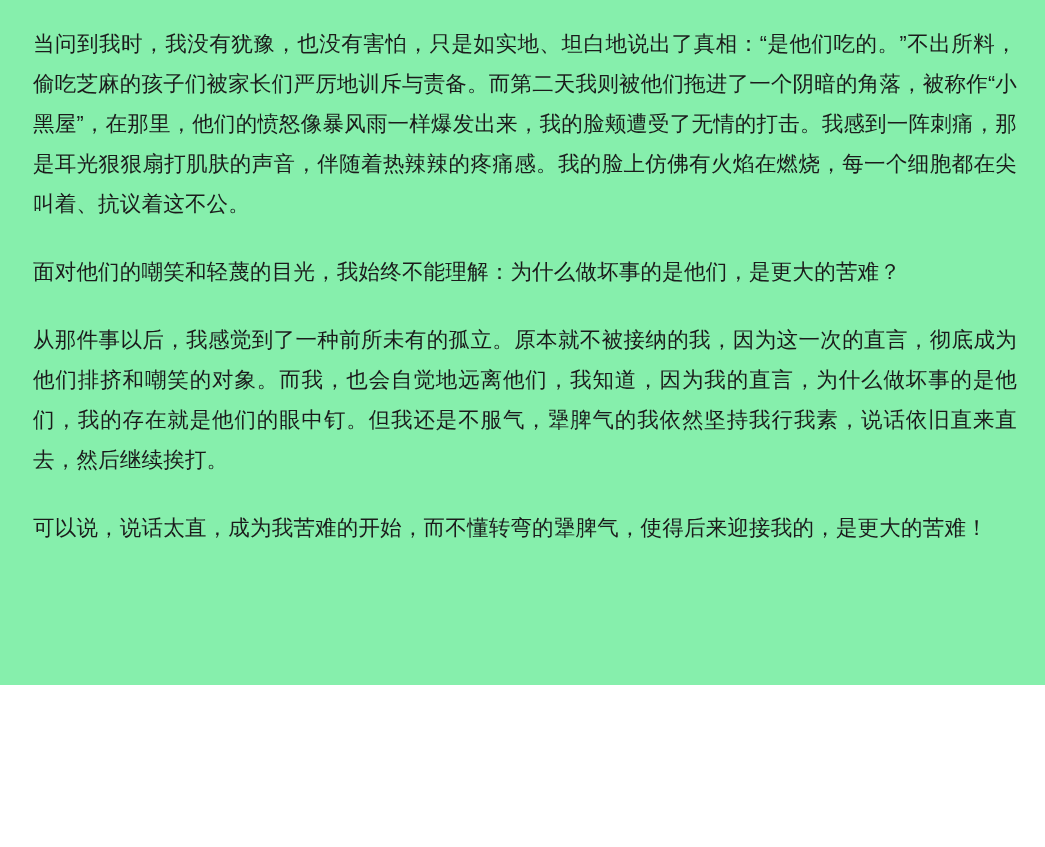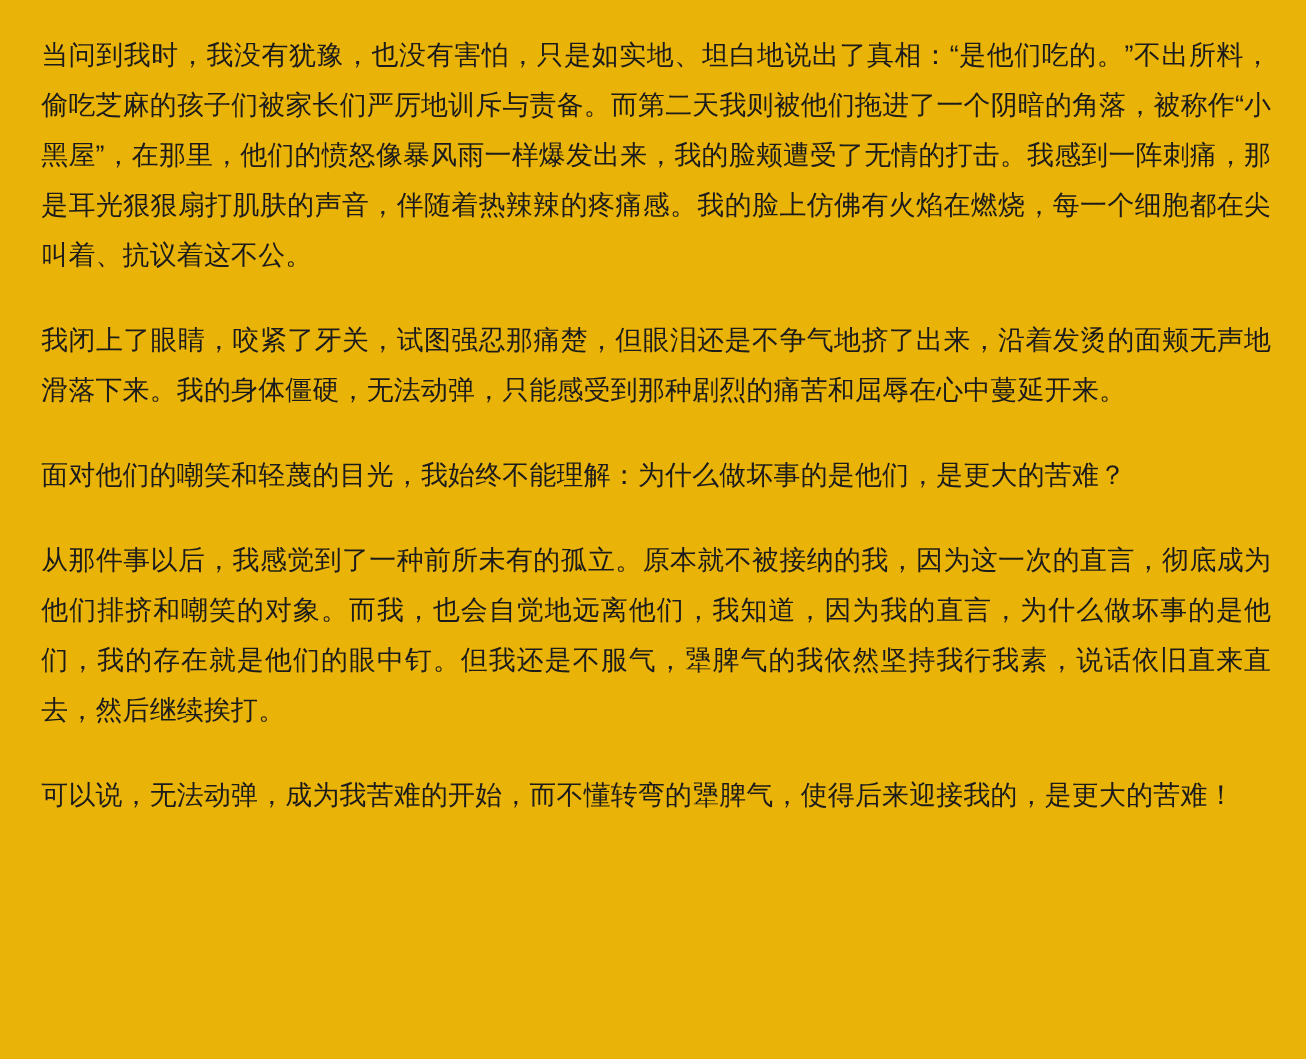--- a/index.html
+++ b/index.html
@@ -10,23 +10,23 @@
   body {
     width: 1045px;
     height: 847px;
     font-family: "Liberation Sans", "DejaVu Sans", sans-serif;
     color: #1a1a1a;
     overflow: hidden;
   }
   .page {
     box-sizing: border-box;
     width: 1045px;
-    height: 847px;
+    height: 685px;
     padding: 24px 28px 0 33px;
-    background: #eab308;
+    background: #86efac;
   }
   .article {
     display: block;
   }
   .para {
     font-size: 21.5px;
     line-height: 40px;
     letter-spacing: 0.2px;
     text-align: justify;
     text-justify: inter-character;
@@ -37,18 +37,17 @@
   .para:last-child {
     margin-bottom: 0;
   }
 </style>
 </head>
 <body>
 
 <div class="page">
   <div class="article">
     <p class="para">当问到我时，我没有犹豫，也没有害怕，只是如实地、坦白地说出了真相：“是他们吃的。”不出所料，偷吃芝麻的孩子们被家长们严厉地训斥与责备。而第二天我则被他们拖进了一个阴暗的角落，被称作“小黑屋”，在那里，他们的愤怒像暴风雨一样爆发出来，我的脸颊遭受了无情的打击。我感到一阵刺痛，那是耳光狠狠扇打肌肤的声音，伴随着热辣辣的疼痛感。我的脸上仿佛有火焰在燃烧，每一个细胞都在尖叫着、抗议着这不公。</p>
-    <p class="para">我闭上了眼睛，咬紧了牙关，试图强忍那痛楚，但眼泪还是不争气地挤了出来，沿着发烫的面颊无声地滑落下来。我的身体僵硬，无法动弹，只能感受到那种剧烈的痛苦和屈辱在心中蔓延开来。</p>
     <p class="para">面对他们的嘲笑和轻蔑的目光，我始终不能理解：为什么做坏事的是他们，是更大的苦难？</p>
     <p class="para">从那件事以后，我感觉到了一种前所未有的孤立。原本就不被接纳的我，因为这一次的直言，彻底成为他们排挤和嘲笑的对象。而我，也会自觉地远离他们，我知道，因为我的直言，为什么做坏事的是他们，我的存在就是他们的眼中钉。但我还是不服气，犟脾气的我依然坚持我行我素，说话依旧直来直去，然后继续挨打。</p>
-    <p class="para">可以说，无法动弹，成为我苦难的开始，而不懂转弯的犟脾气，使得后来迎接我的，是更大的苦难！</p>
+    <p class="para">可以说，说话太直，成为我苦难的开始，而不懂转弯的犟脾气，使得后来迎接我的，是更大的苦难！</p>
   </div>
 </div>
 
 </body></html>

